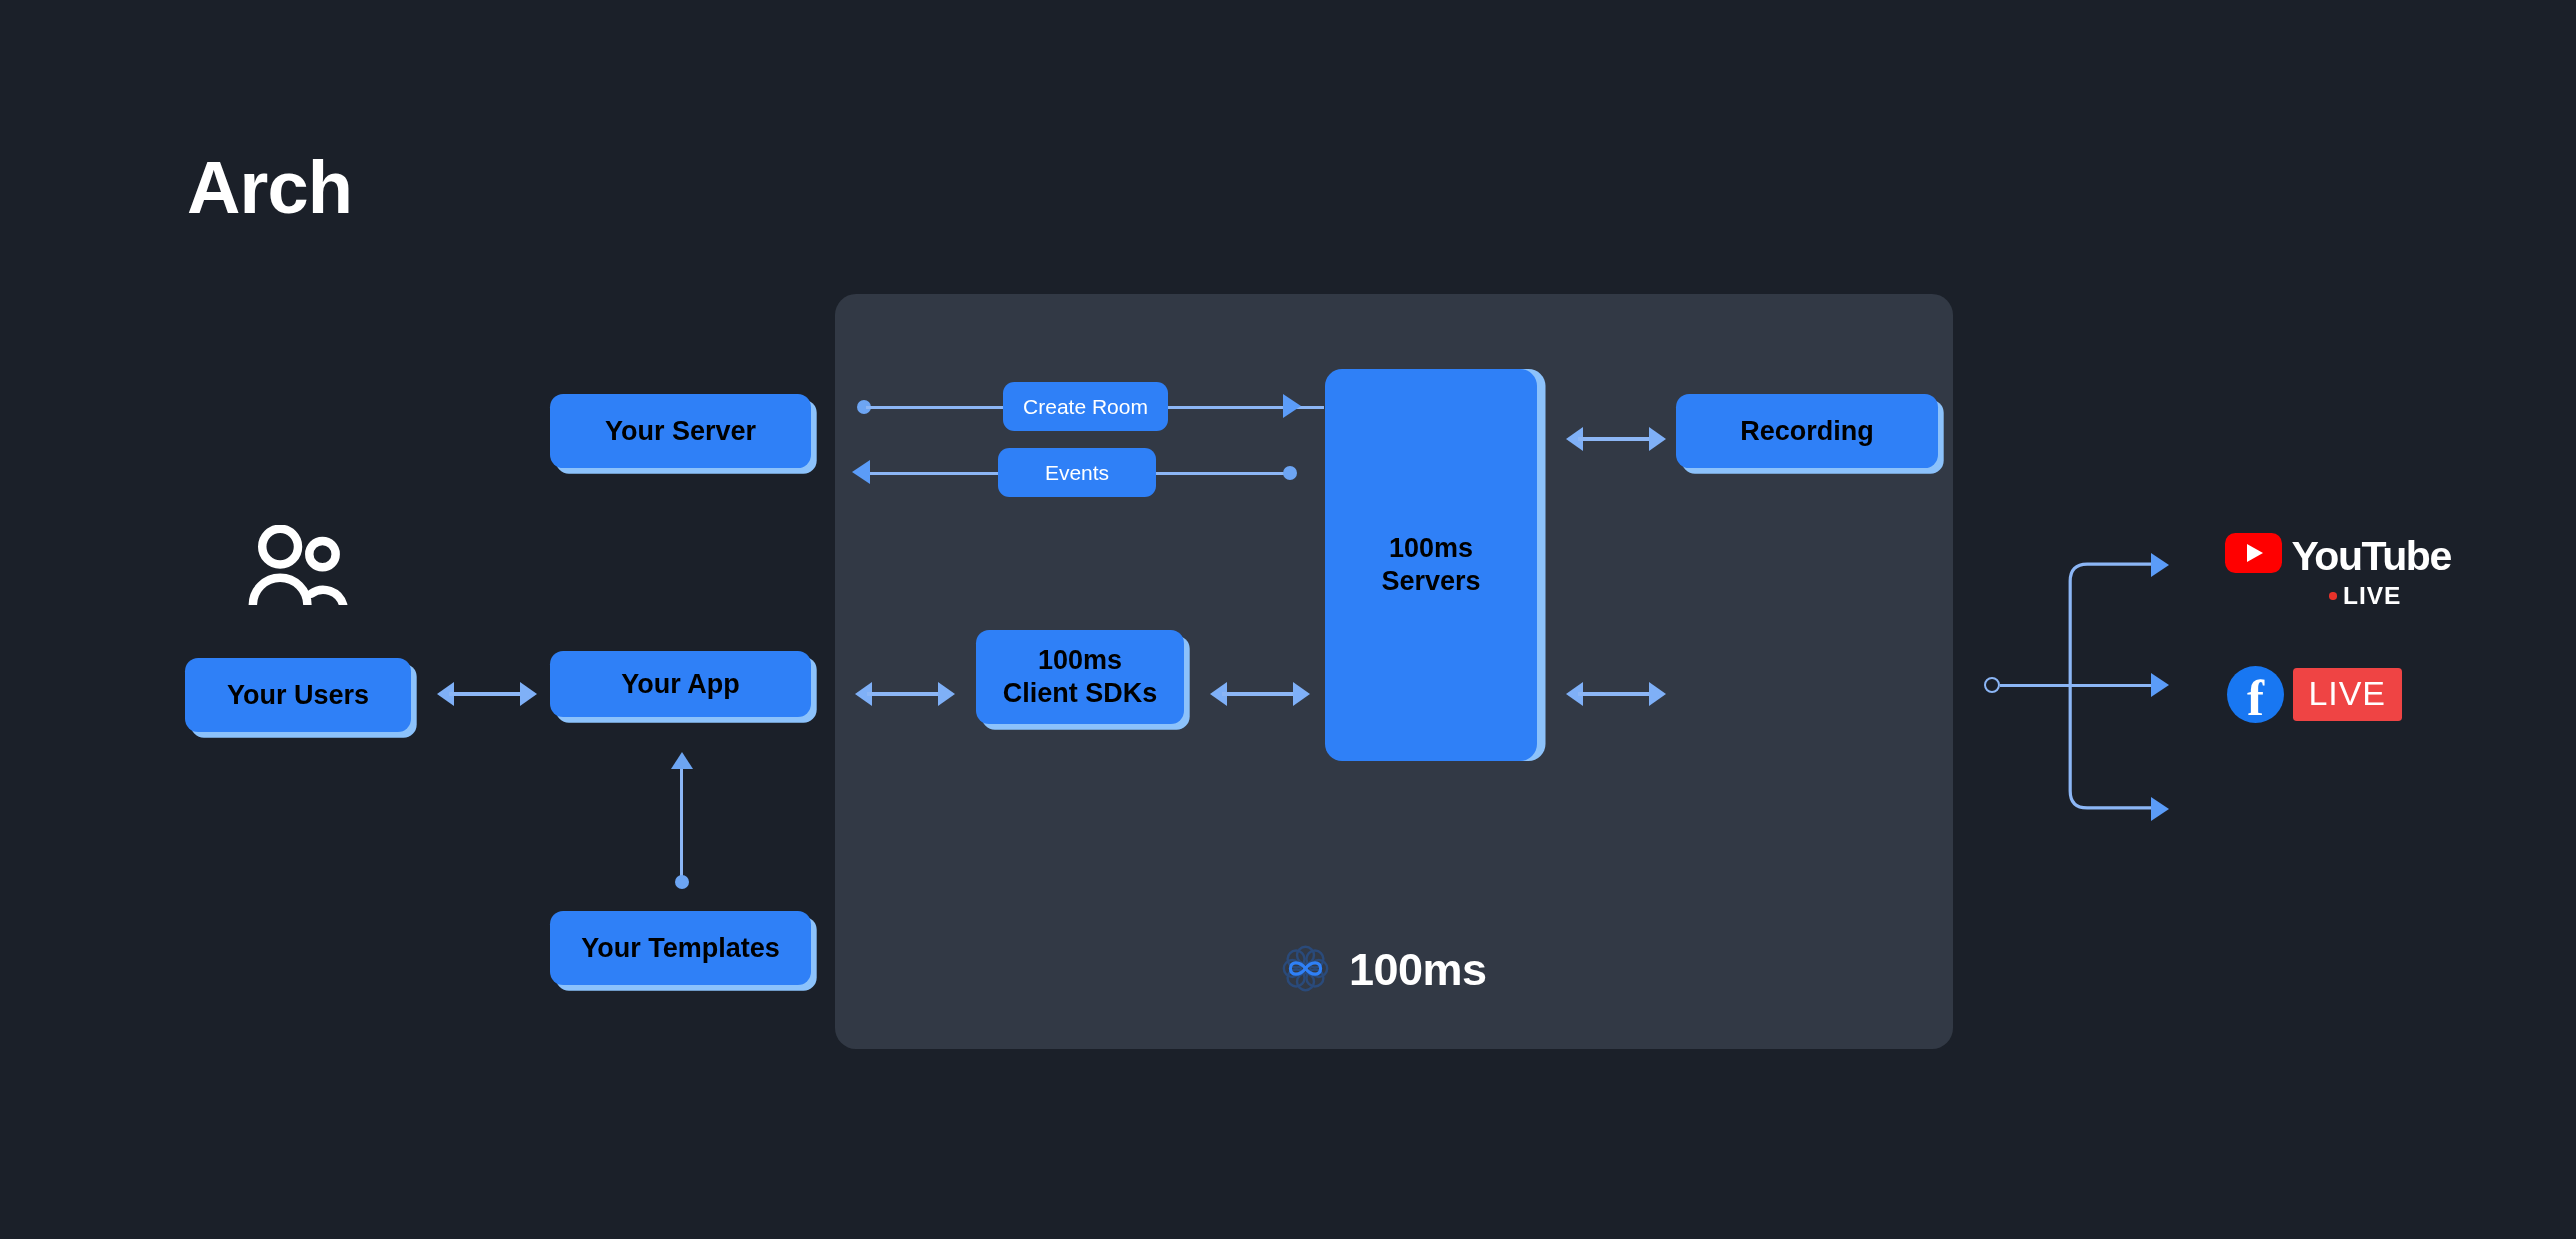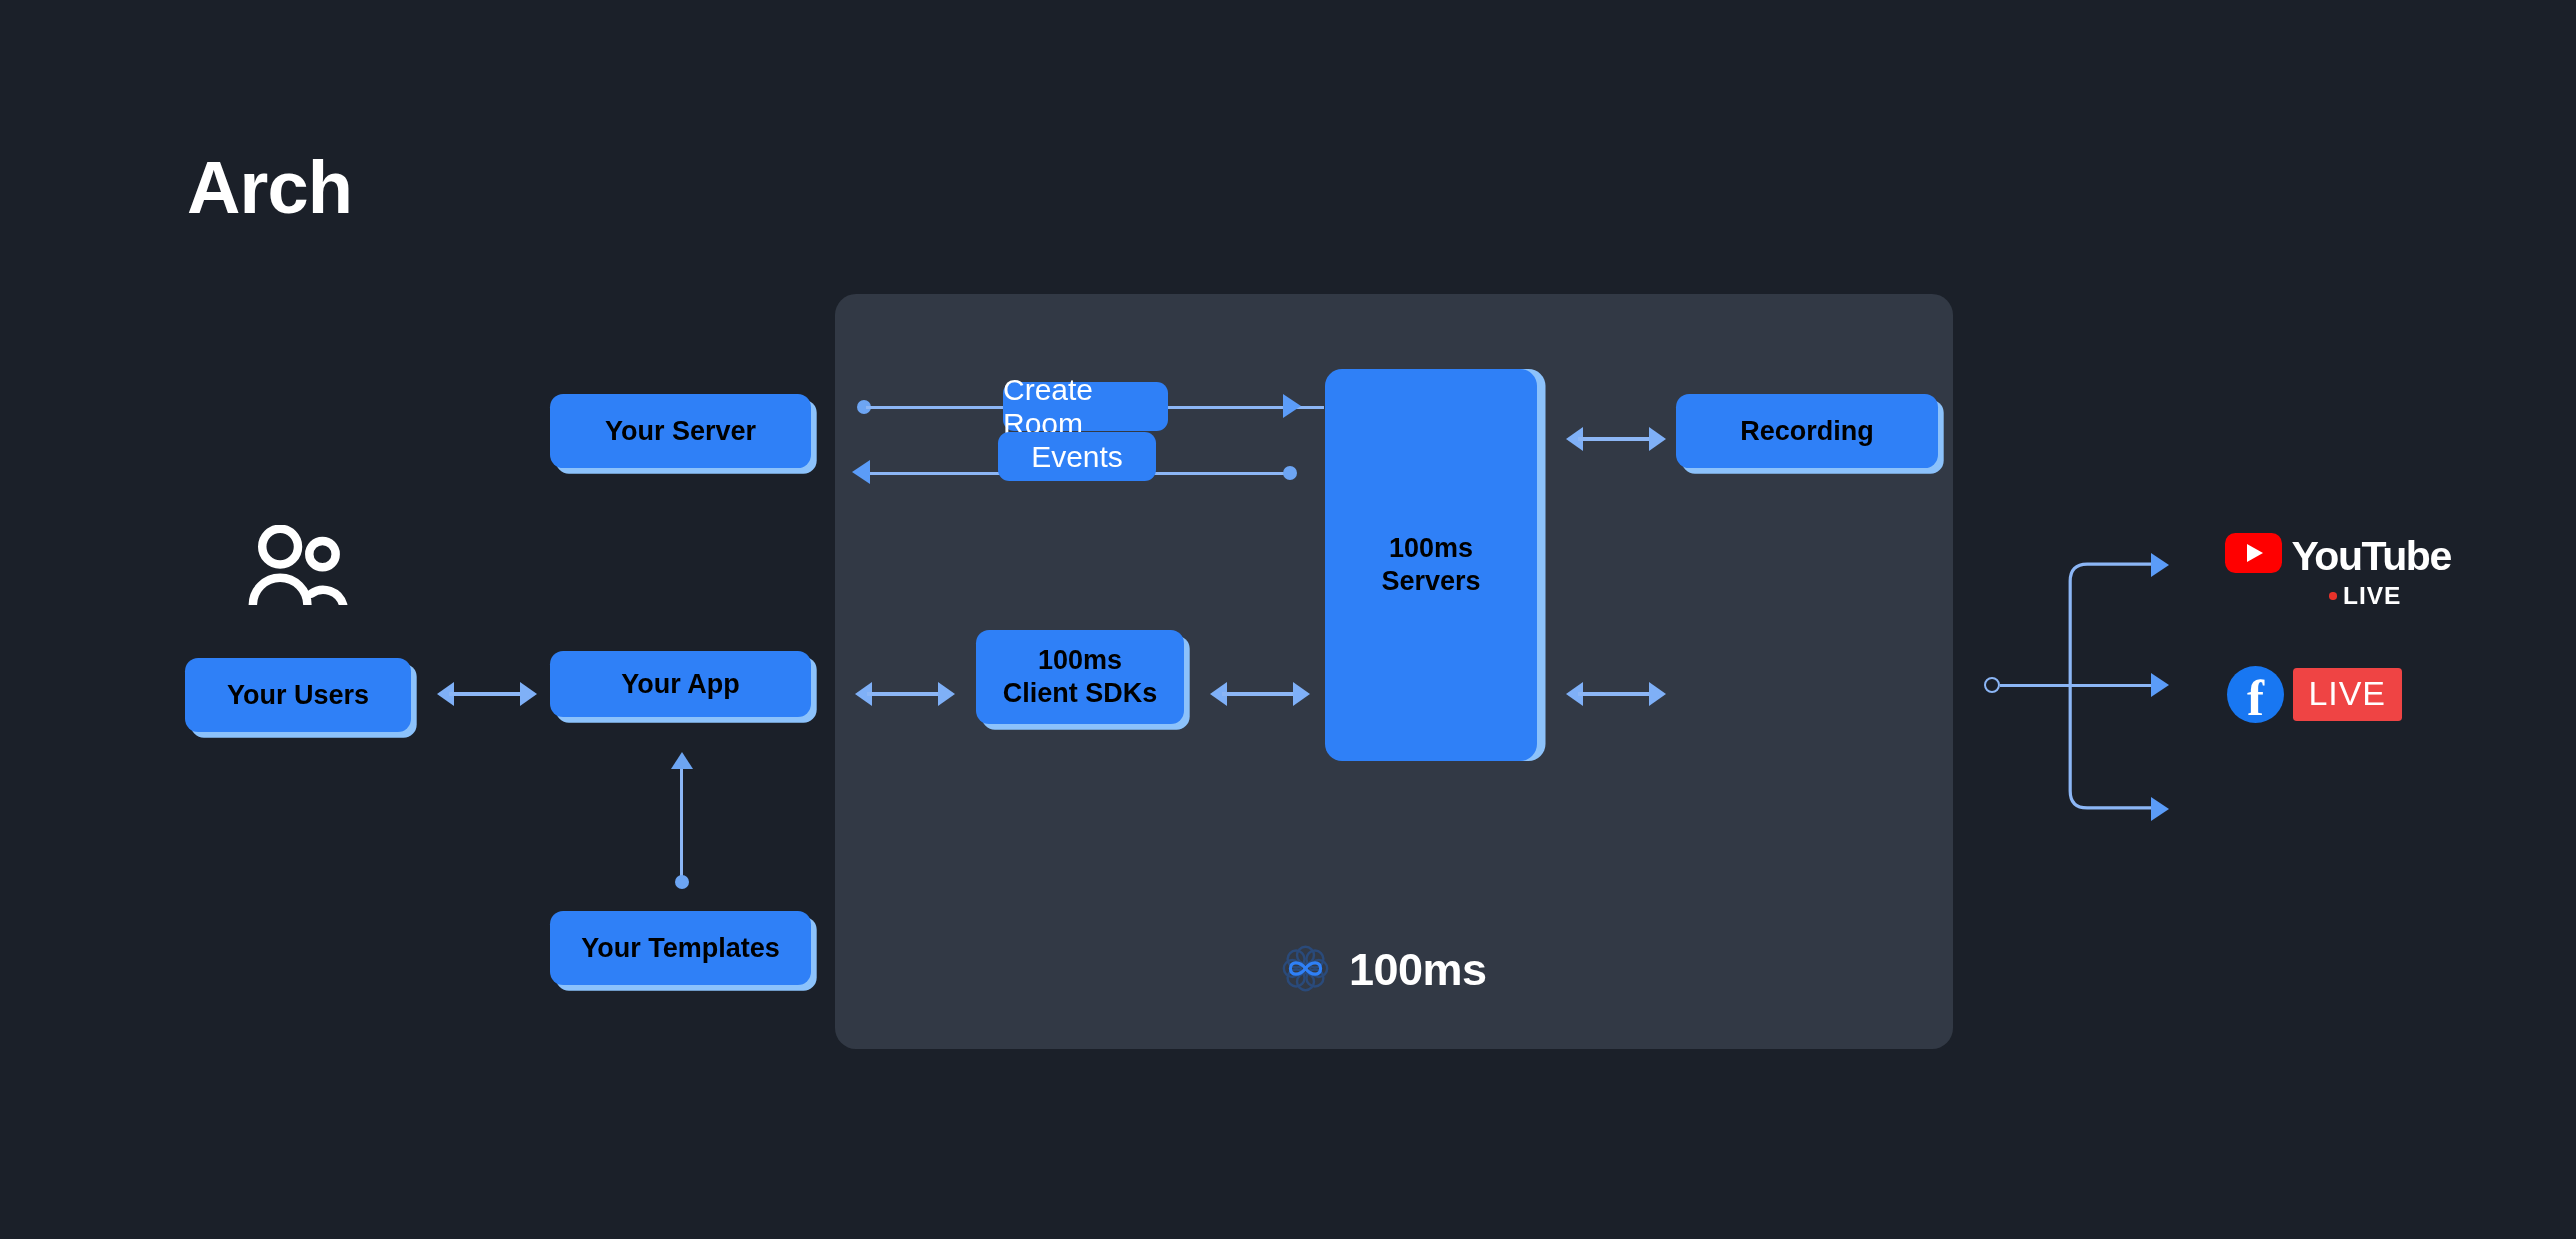--- a/index.html
+++ b/index.html
@@ -91,21 +91,21 @@
     width: 0; height: 0;
     border-top: 12.3px solid transparent;
     border-bottom: 12.3px solid transparent;
     border-left: 17px solid #7fb0f7;
   }
 
   
   .pill {
     position: absolute;
     background: #2f80f7; border-radius: 11.3px;
-    color: #ffffff; font-size: 30px; font-weight: normal;
+    color: #ffffff; font-size: 21px; font-weight: normal;
     display: flex; align-items: center; justify-content: center;
   }
 
   
   .users-icon { position: absolute; left: 247px; top: 525px; }
 
   
   .brand {
     position: absolute; left: 1281px; top: 944px;
     display: flex; align-items: center; gap: 19px;
@@ -191,21 +191,21 @@
   <div class="dot" style="left:857px; top:400px;"></div>
   <div class="hline" style="left:866px; top:406px; width:458px;"></div>
   <div class="arrow-r" style="left:1283px; top:394px;"></div>
   <div class="pill" style="left:1003px; top:382px; width:165px; height:49px;">
     <span>Create Room</span>
   </div>
 
   <div class="hline" style="left:866px; top:472px; width:429px;"></div>
   <div class="arrow-l" style="left:852px; top:460px;"></div>
   <div class="dot" style="left:1283px; top:466px;"></div>
-  <div class="pill" style="left:998px; top:432px; width:158px; height:49px;">
+  <div class="pill" style="left:998px; top:448px; width:158px; height:49px;">
     <span>Events</span>
   </div>
 
   <div class="dbl" style="left:855px; top:682px; width:100px;">
     <div class="ah-l"></div>
     <div class="bar"></div>
     <div class="ah-r"></div>
   </div>
 
   <div class="box" style="left:976px; top:630px; width:208px; height:94px; font-size:27px; flex-direction:column;">

